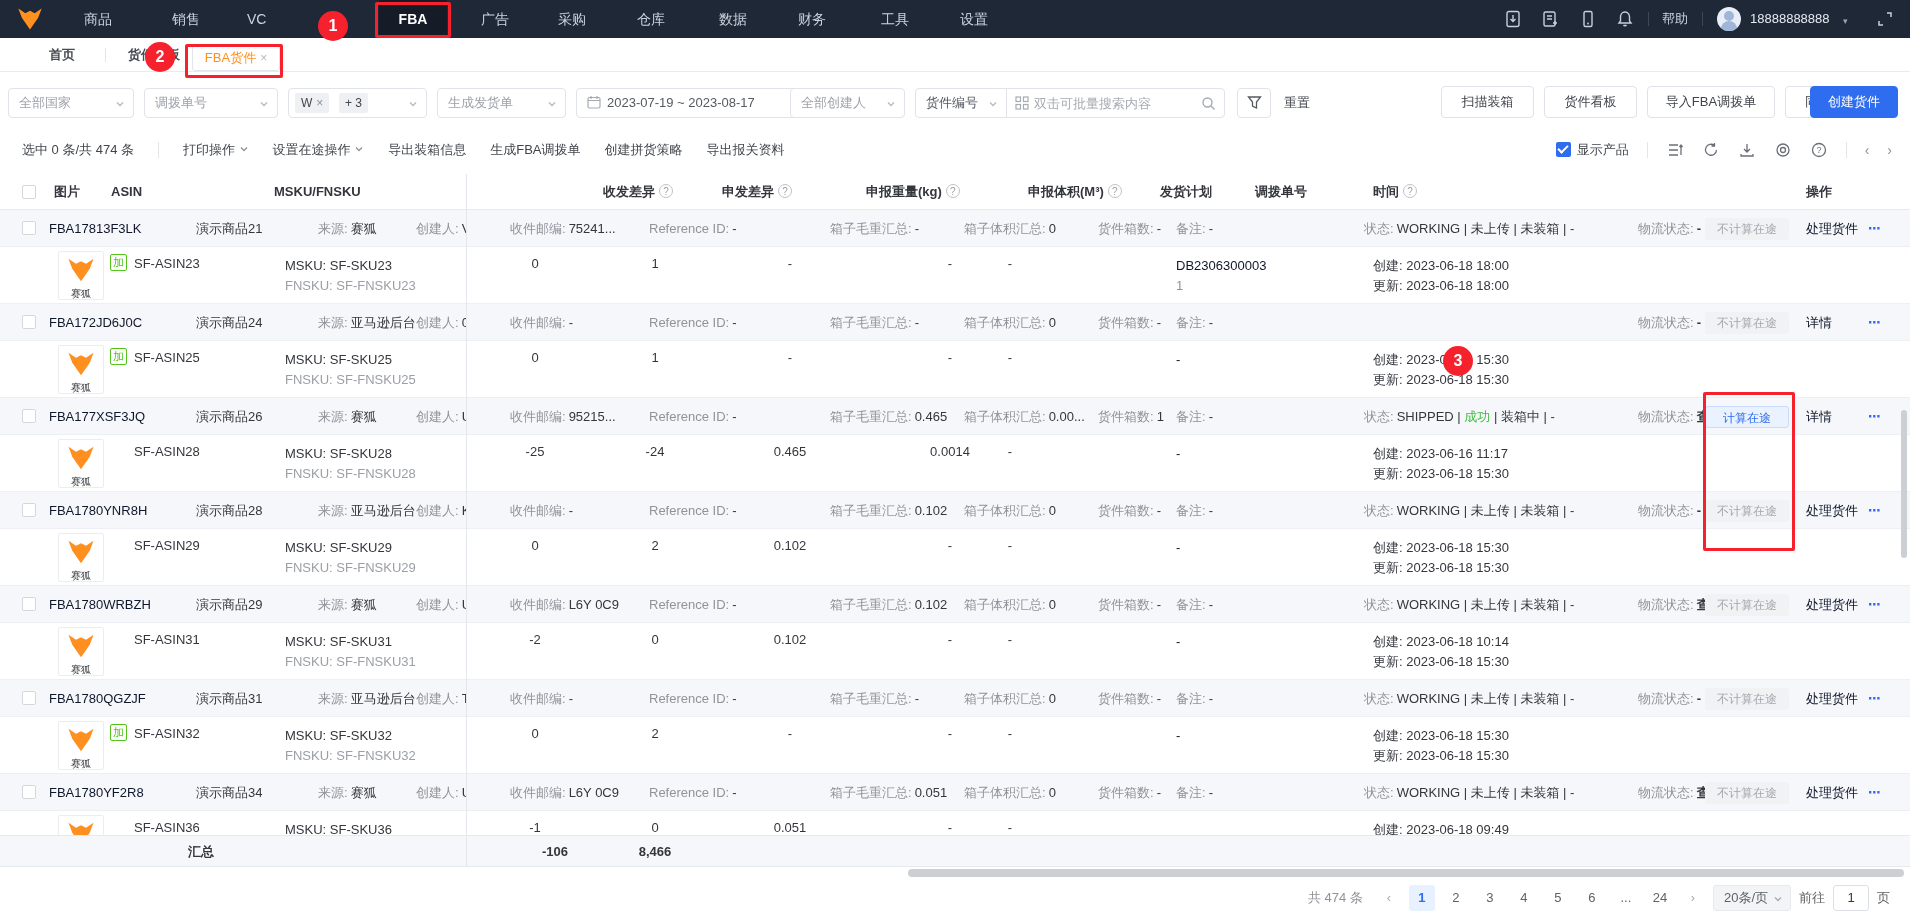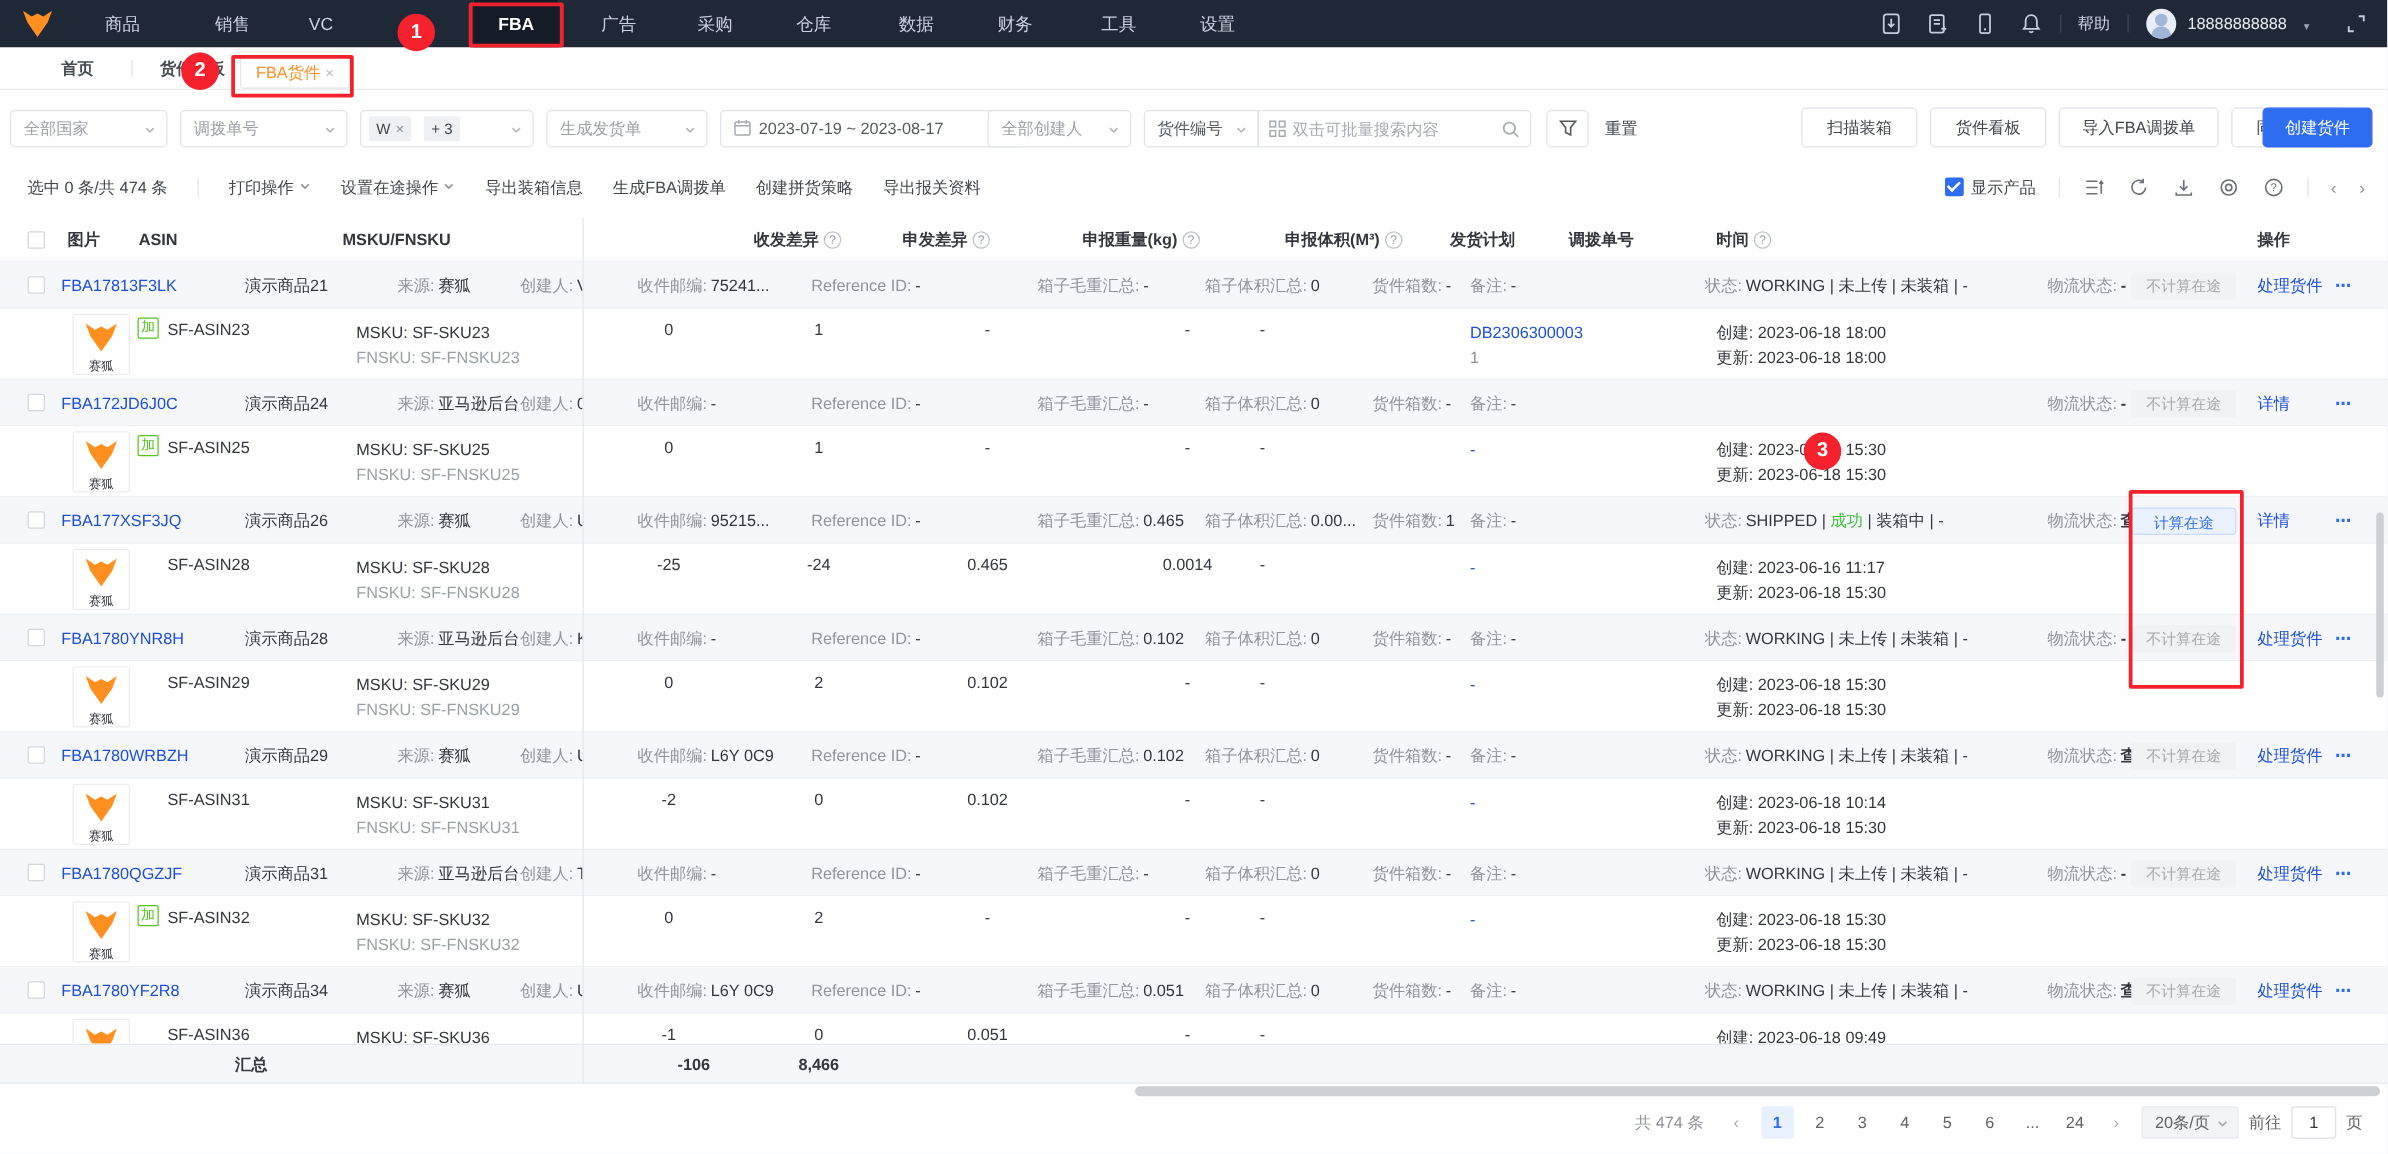--- a/index.html
+++ b/index.html
@@ -61,21 +61,21 @@
   .qmark { display:inline-block; width:14px; height:14px; line-height:13px; border:1px solid #bfc2c8; border-radius:50%; color:#9da1a8; font-size:10px; font-weight:normal; text-align:center; margin-left:4px; vertical-align:1px; cursor:pointer; }
   .cbx { position:absolute; width:14px; height:14px; border:1px solid #d4d7dc; border-radius:2px; background:#fff; cursor:pointer; }
 
   .tbody { position:absolute; left:0; top:210px; width:1910px; height:625px; overflow:hidden; }
   .shead { position:relative; width:1910px; height:37px; background:#f5f7fa; border-bottom:1px solid #eceff4; font-size:13px; line-height:37px; }
   .sprod { position:relative; width:1910px; height:57px; background:#fff; border-bottom:1px solid #eceff4; font-size:13px; }
   .frozen { position:absolute; left:0; top:0; width:466px; height:100%; overflow:hidden; }
   .pair { position:absolute; white-space:nowrap; }
   .pair i { font-style:normal; color:#8f939a; margin-right:3px; }
   .pair b { font-weight:normal; color:#33363c; }
-  .link { color:#1d4ed8; text-decoration:none; cursor:pointer; }
+  .link { color:#0f172a; text-decoration:none; cursor:pointer; }
   .s-code { position:absolute; left:49px; font-size:13px; }
   .s-name { position:absolute; left:196px; color:#33363c; }
   .s-src { left:318px; }
   .s-creator { left:416px; }
   .f-zip{left:510px;} .f-ref{left:649px;} .f-gw{left:830px;} .f-vol{left:964px;} .f-boxes{left:1098px;} .f-remark{left:1176px;}
   .f-status{left:1364px;} .f-logi{left:1638px;}
   .f-logi b { font-weight:bold; }
   .green { color:#3fbf3f; }
   .tag { position:absolute; left:1705px; top:8px; width:84px; height:22px; line-height:22px; text-align:center; border-radius:3px; font-size:12px; }
   .tag.gray { background:#f1f2f4; color:#a3a7ad; }

